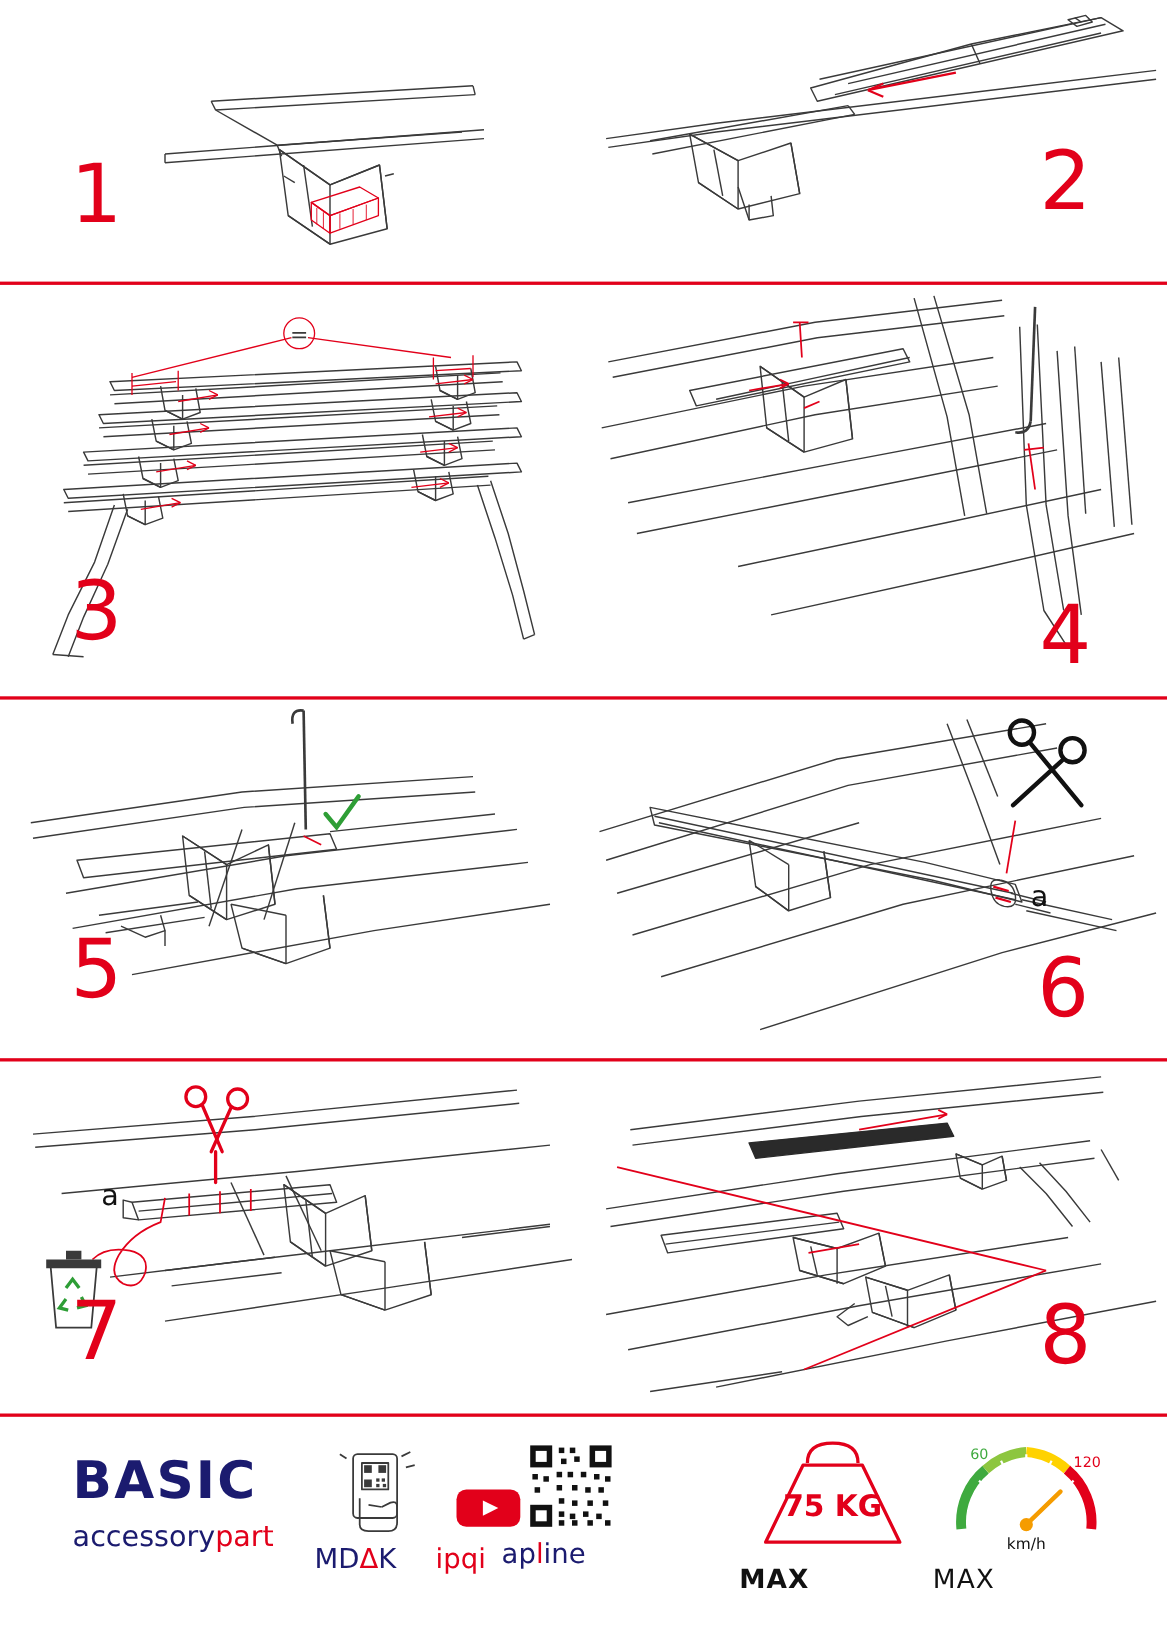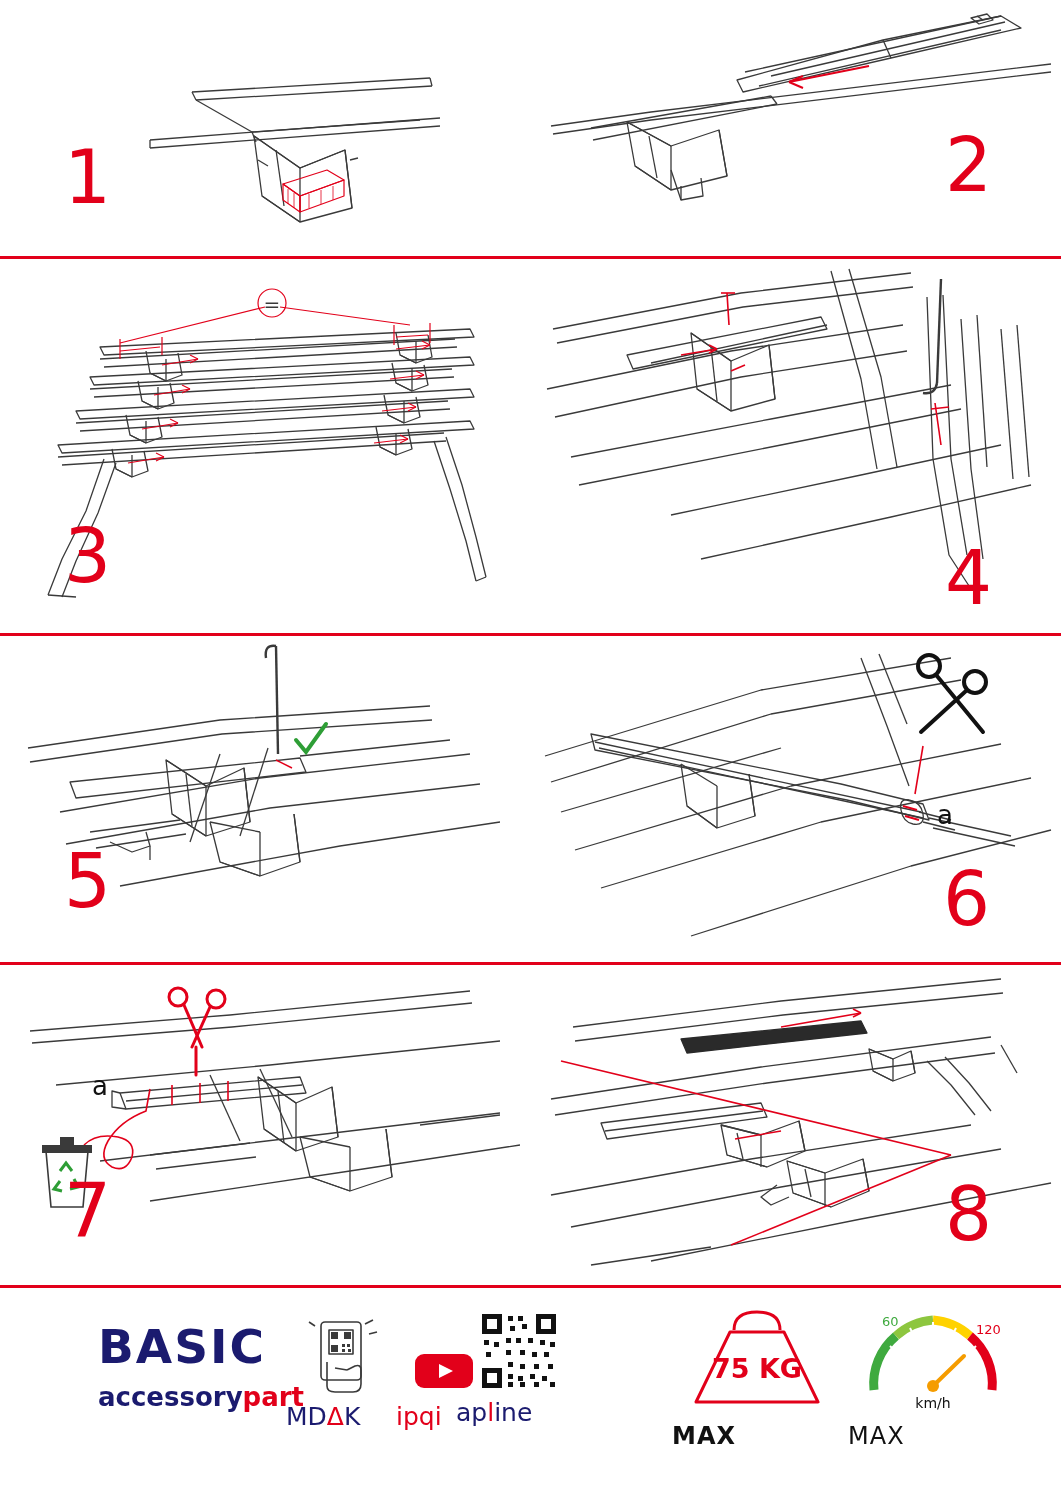--- a/index.html
+++ b/index.html
@@ -71,34 +71,33 @@
     top: 1288px;
     width: 1061px;
     height: 212px;
   }
   .brandblock {
     position: absolute;
     left: 66px;
     top: 35px;
     width: 215px;
     text-align: left;
-    margin-left: 32px;
   }
   .brand-basic {
     font-family: "DejaVu Sans", sans-serif;
     font-weight: bold;
     font-size: 47px;
     letter-spacing: 2px;
     color: #1b1b6f;
     line-height: 1;
   }
   .brand-accessory {
     margin-top: 14px;
     font-family: "DejaVu Sans", sans-serif;
-    font-weight: bold;
+    font-weight: normal;
     font-size: 26px;
     line-height: 1;
     letter-spacing: 0px;
   }
   .brand-accessory .a1 { color: #1b1b6f; }
   .brand-accessory .a2 { color: #e2001a; }
 
   .logoitem {
     position: absolute;
   }

